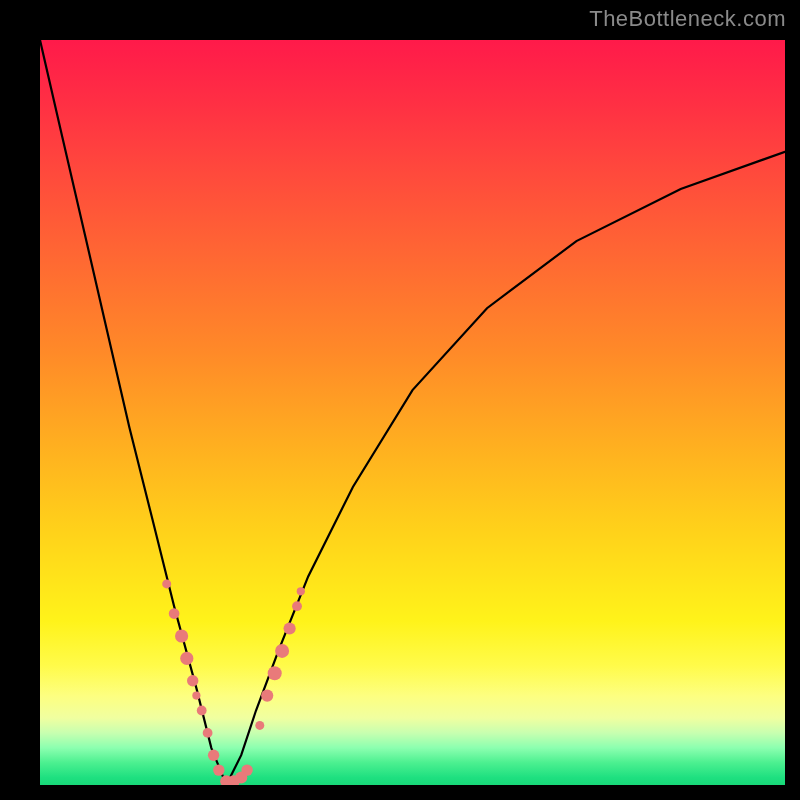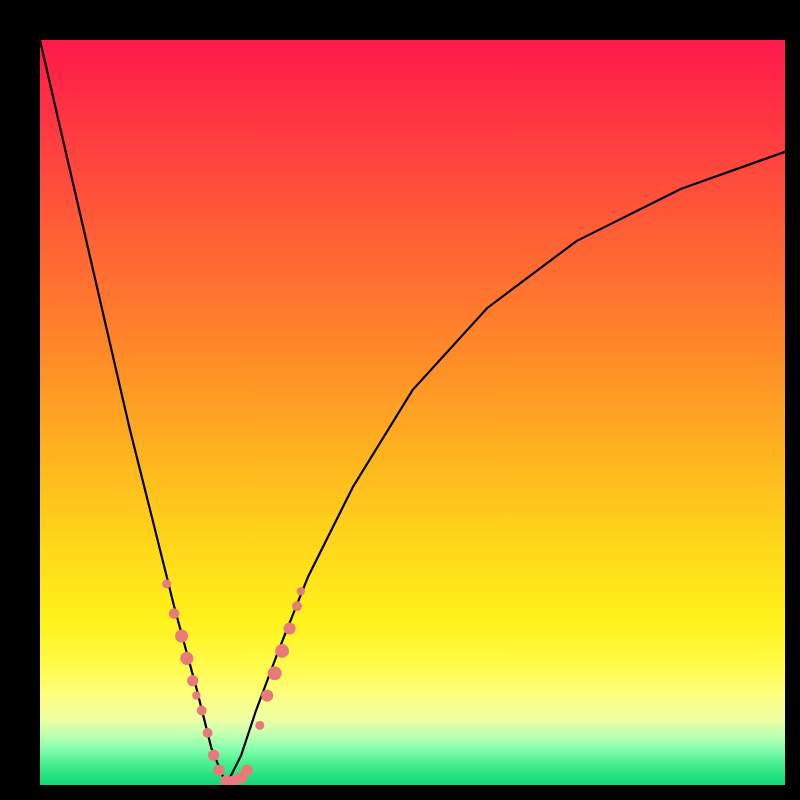--- a/index.html
+++ b/index.html
@@ -102,13 +102,14 @@
           <circle cx="227.2" cy="655.6" r="6.1" class="marker"></circle>
           <circle cx="234.7" cy="633.3" r="7.0" class="marker"></circle>
           <circle cx="242.1" cy="610.9" r="7.0" class="marker"></circle>
           <circle cx="249.6" cy="588.5" r="6.1" class="marker"></circle>
           <circle cx="257.0" cy="566.2" r="4.9" class="marker"></circle>
           <circle cx="260.8" cy="551.3" r="4.1" class="marker"></circle>
         </g>
     </svg>
   </div>
 
+  <div class="watermark">TheBottleneck.com</div>
 </div>
 
 </body></html>

